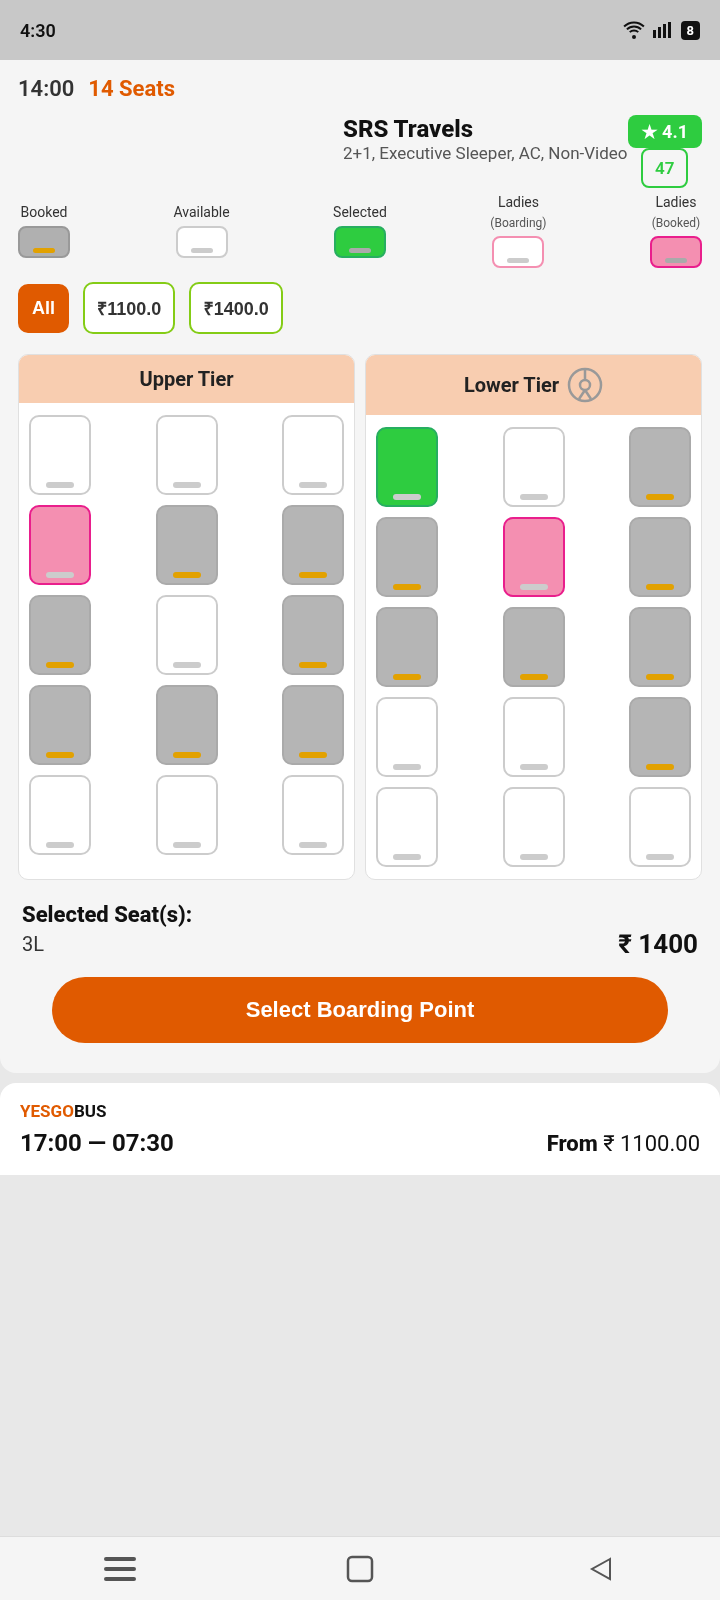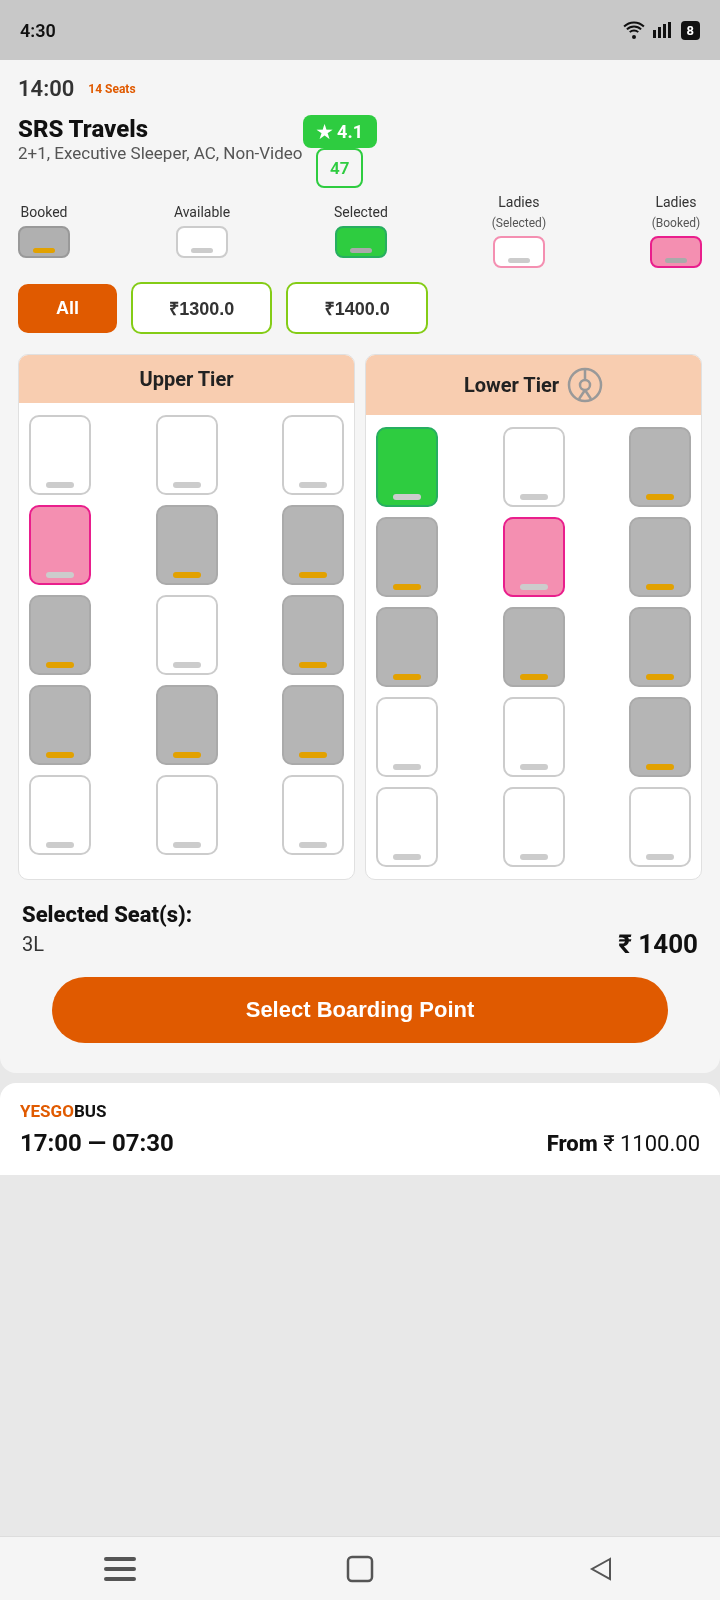--- a/index.html
+++ b/index.html
@@ -51,30 +51,30 @@
       align-items: center;
       gap: 14px;
       margin-bottom: 14px;
     }
     .departure-time {
       font-size: 22px;
       font-weight: 600;
       color: #333;
     }
     .seats-badge {
-      font-size: 12px;
+      font-size: 22px;
       font-weight: 700;
       color: #e05a00;
     }
 
     
     .operator-row {
       display: flex;
       align-items: flex-start;
-      justify-content: flex-start;
+      justify-content: flex-end;
       margin-bottom: 6px;
     }
     .operator-name {
       font-size: 24px;
       font-weight: 800;
       color: #111;
     }
     .rating-block {
       display: flex;
       flex-direction: column;
@@ -175,21 +175,21 @@
     .seat-legend.ladies-booked::after { background: #aaa; }
 
     
     .price-row {
       display: flex;
       align-items: center;
       gap: 14px;
       margin-bottom: 20px;
     }
     .price-btn {
-      padding: 12px 36px;
+      padding: 12px 12px;
       border-radius: 10px;
       font-size: 18px;
       font-weight: 600;
       border: 2px solid #84cc16;
       background: white;
       color: #333;
       cursor: pointer;
     }
     .price-btn.active {
       background: #e05a00;
@@ -422,33 +422,33 @@
     <div class="legend-item">
       <div class="legend-label">Available</div>
       <div class="seat-legend available"></div>
     </div>
     <div class="legend-item">
       <div class="legend-label">Selected</div>
       <div class="seat-legend selected"></div>
     </div>
     <div class="legend-item">
       <div class="legend-label">Ladies</div>
-      <div class="legend-sublabel">(Selected)</div>
+      <div class="legend-sublabel">(Boarding)</div>
       <div class="seat-legend ladies-available"></div>
     </div>
     <div class="legend-item">
       <div class="legend-label">Ladies</div>
       <div class="legend-sublabel">(Booked)</div>
       <div class="seat-legend ladies-booked"></div>
     </div>
   </div>
 
   <div class="price-row">
     <button class="price-btn active">All</button>
-    <button class="price-btn">₹1300.0</button>
+    <button class="price-btn">₹1100.0</button>
     <button class="price-btn">₹1400.0</button>
   </div>
 
   <div class="seat-map-container">
 
     <div class="tier-block">
       <div class="tier-header">
         <span>Upper Tier</span>
       </div>
       <div class="tier-seats">

